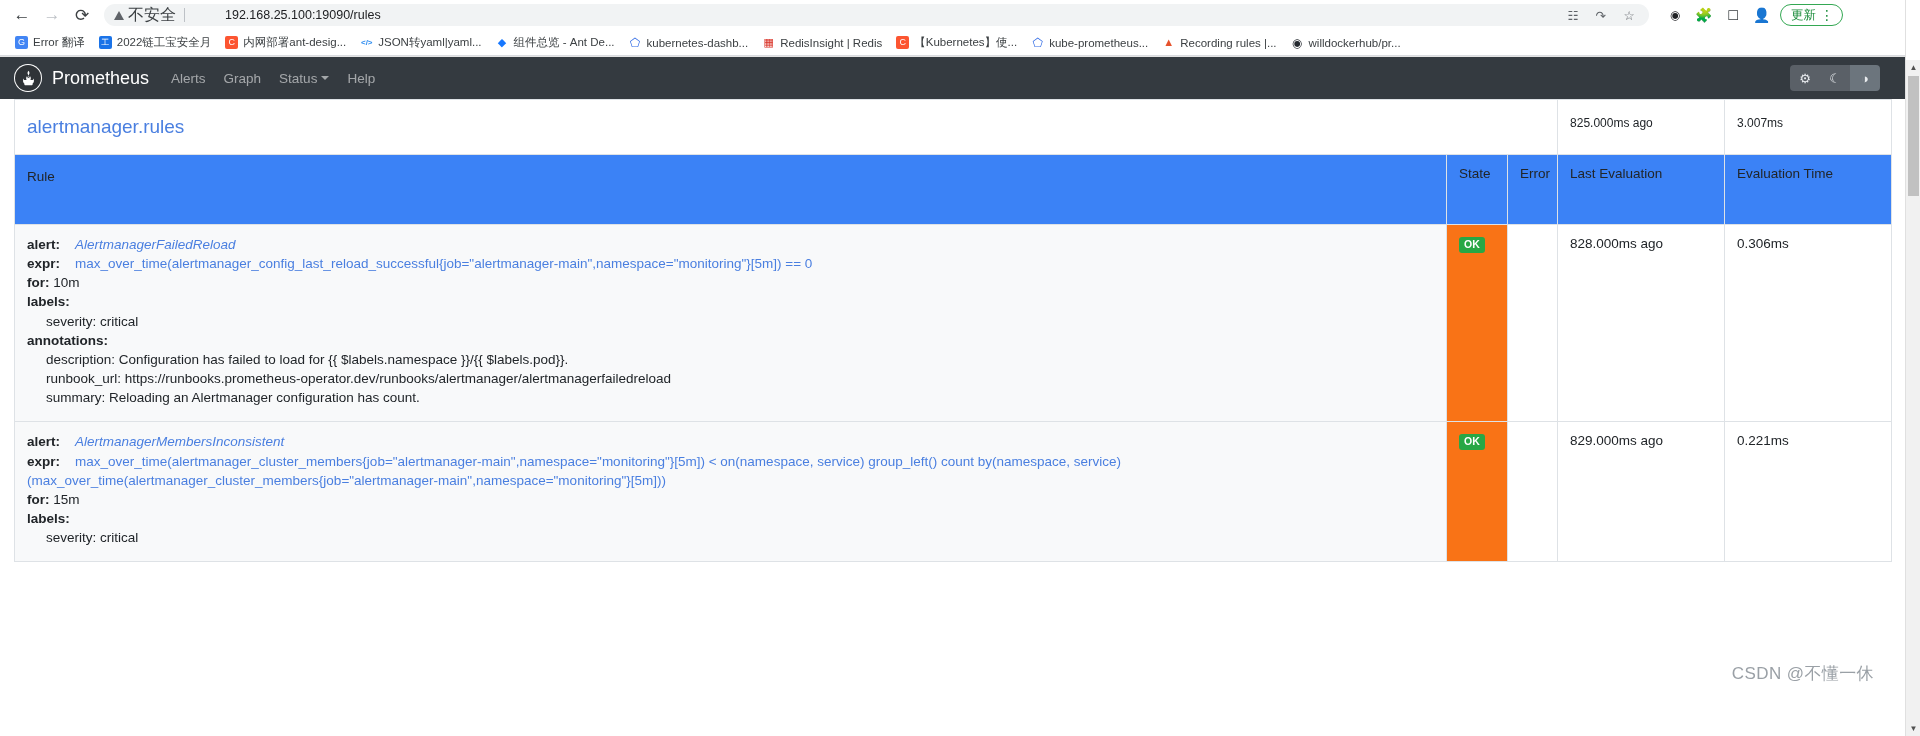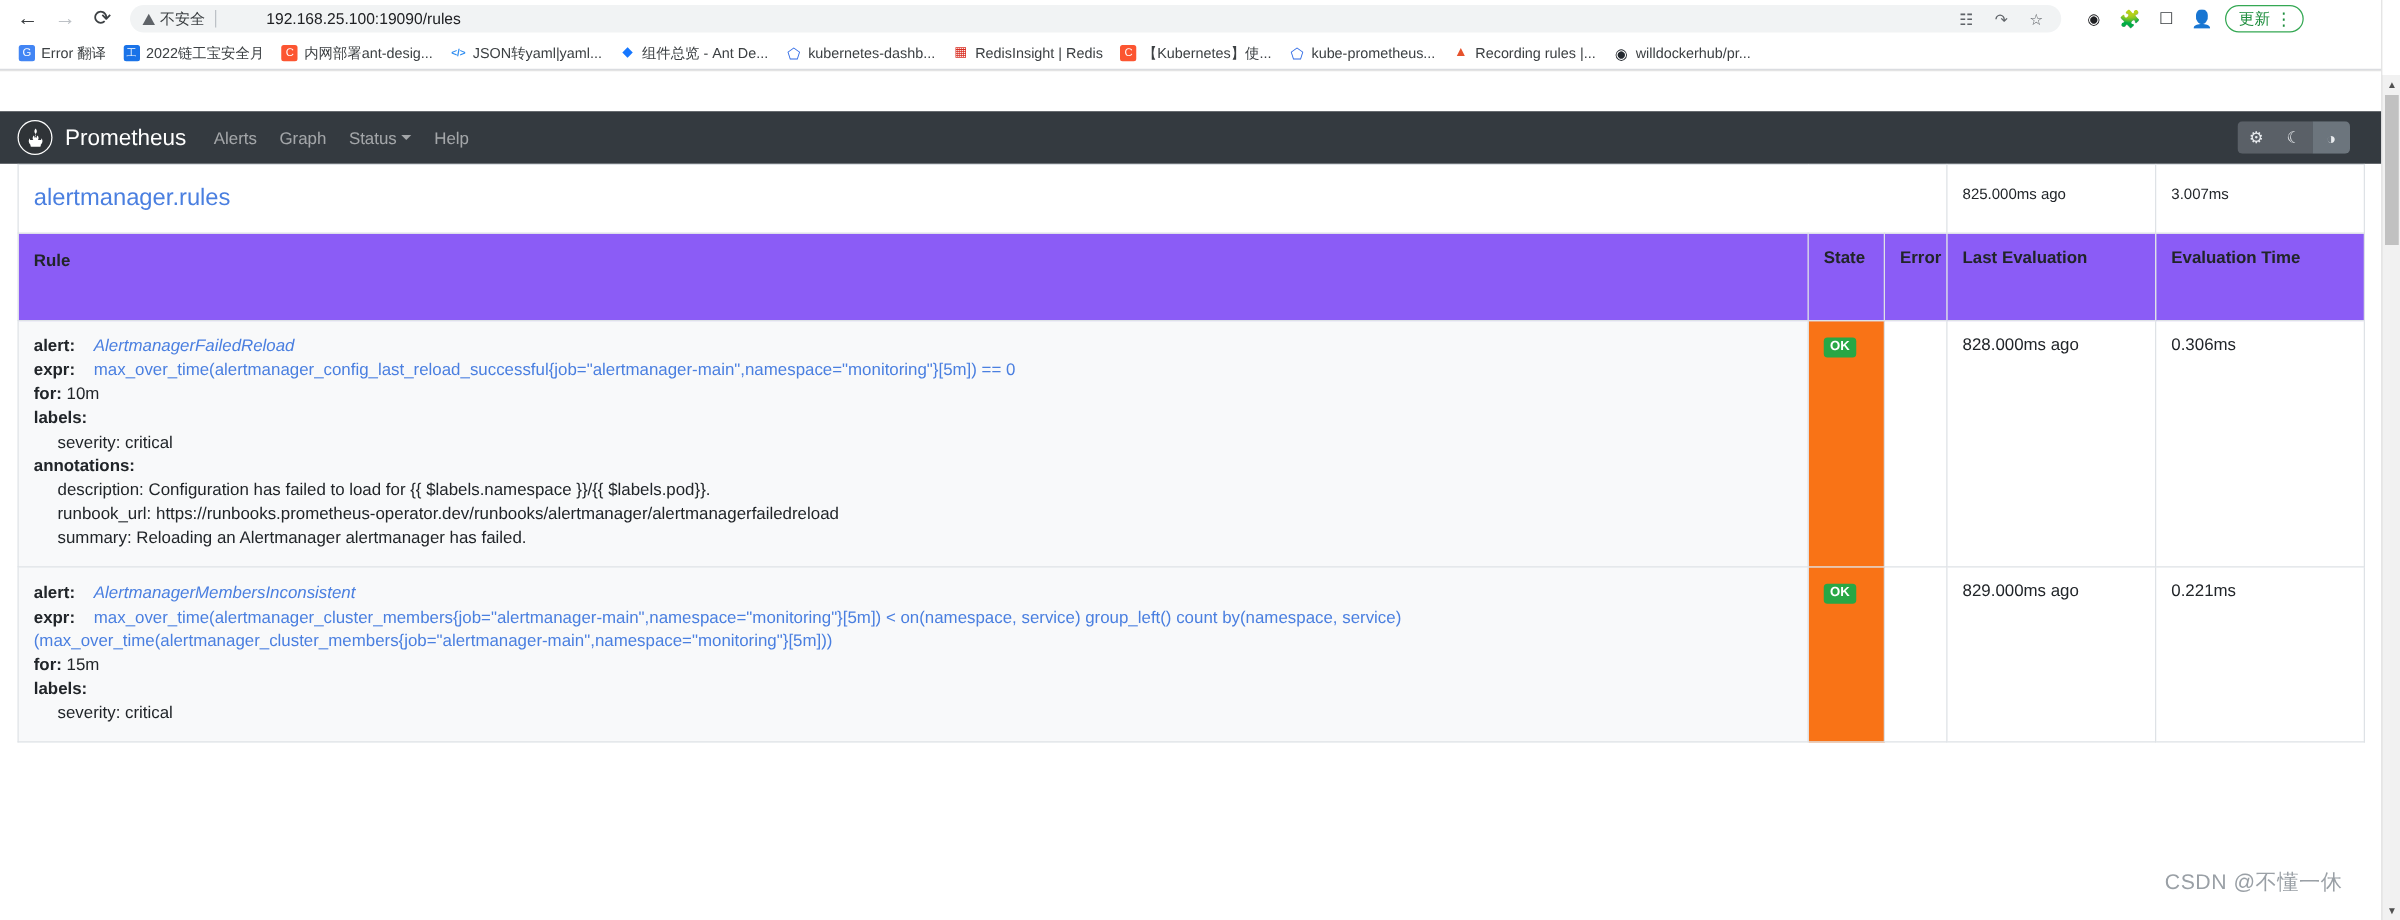--- a/index.html
+++ b/index.html
@@ -44,21 +44,21 @@
     display: flex;
     align-items: center;
     padding: 0 10px;
     font-size: 12.5px;
     color: #202124;
     max-width: 1545px;
   }
   .omni-warn {
     display: flex; align-items: center; gap: 4px;
     color: #3c4043;
-    font-size: 12px;
+    font-size: 16px;
     white-space: nowrap;
   }
   .warn-tri {
     width: 0; height: 0;
     border-left: 5px solid transparent;
     border-right: 5px solid transparent;
     border-bottom: 9px solid #5f6368;
     position: relative;
   }
   .omni-sep {
@@ -119,21 +119,20 @@
   }
 
   
   .pnav {
     height: 42px;
     background: #343a40;
     display: flex;
     align-items: center;
     padding: 0 14px;
     color: #fff;
-    margin-top: 32px;
   }
   .plogo {
     width: 28px; height: 28px;
     border-radius: 50%;
     background: #fff;
     display: flex; align-items: center; justify-content: center;
     margin-right: 10px;
     flex: 0 0 auto;
     position: relative;
     overflow: hidden;
@@ -217,23 +216,23 @@
     color: #4a7fe0;
     padding: 16px 12px 16px 12px !important;
   }
   .grp-time {
     font-size: 12px;
     font-weight: 400;
     color: #212529;
     padding: 16px 12px !important;
   }
   .hdr th {
-    font-weight: 700;
+    font-weight: 400;
     font-size: 13.5px;
-    background: #8b5cf6;
+    background: #3b82f6;
     padding: 11px 12px;
   }
   .hdr .hdr-rule { padding-top: 14px; padding-bottom: 40px; }
 
   .col-rule   { width: 1432px; }
   .col-state  { width: 61px; }
   .col-error  { width: 50px; }
   .col-last   { width: 167px; }
   .col-evt    { width: 167px; }
 
@@ -437,21 +436,21 @@
       <tr>
         <td class="rule-cell">
           <span class="kv"><b class="k-alert">alert:</b><span class="mono-blue">AlertmanagerFailedReload</span></span>
           <span class="kv"><b class="k-alert">expr:</b><span class="expr-line">max_over_time(alertmanager_config_last_reload_successful{job="alertmanager-main",namespace="monitoring"}[5m]) == 0</span></span>
           <span class="kv"><b>for:</b> <span>10m</span></span>
           <span class="kv"><b>labels:</b></span>
           <span class="indent">severity: critical</span>
           <span class="kv"><b>annotations:</b></span>
           <span class="indent">description: Configuration has failed to load for {{ $labels.namespace }}/{{ $labels.pod}}.</span>
           <span class="indent">runbook_url: https://runbooks.prometheus-operator.dev/runbooks/alertmanager/alertmanagerfailedreload</span>
-          <span class="indent">summary: Reloading an Alertmanager alertmanager has failed.</span>
+          <span class="indent">summary: Reloading an Alertmanager configuration has count.</span>
         </td>
         <td class="state-cell"><span class="badge-ok">OK</span></td>
         <td class="cell-plain"></td>
         <td class="cell-plain">828.000ms ago</td>
         <td class="cell-plain">0.306ms</td>
       </tr>
 
       <tr>
         <td class="rule-cell">
           <span class="kv"><b class="k-alert">alert:</b><span class="mono-blue">AlertmanagerMembersInconsistent</span></span>

